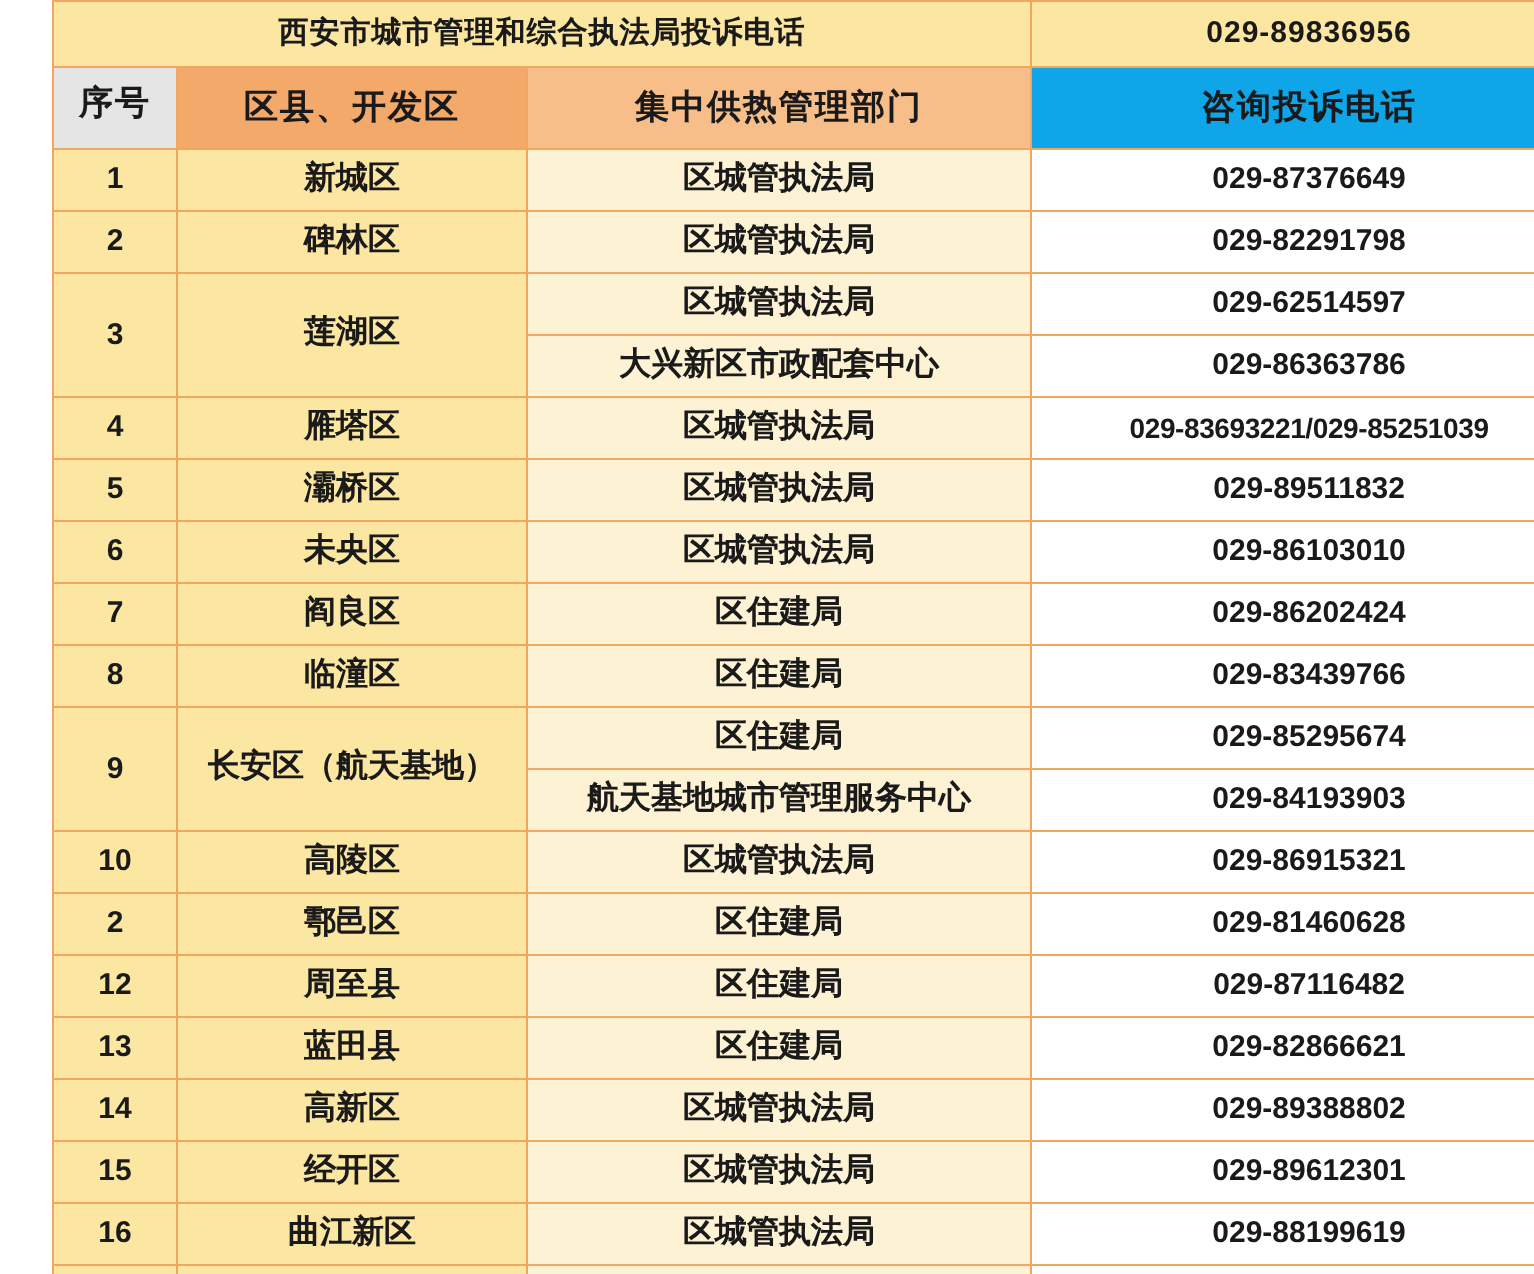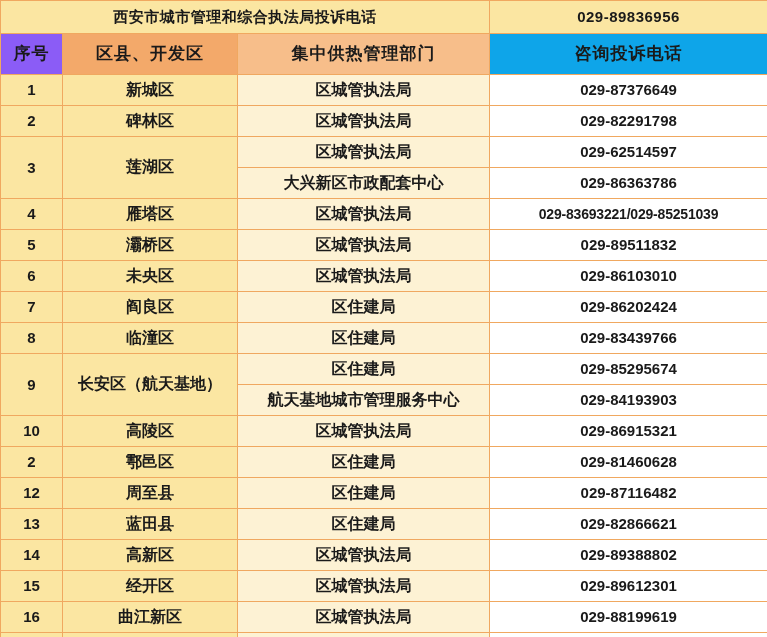--- a/index.html
+++ b/index.html
@@ -10,20 +10,21 @@
   body {
     font-family: "Liberation Sans", "DejaVu Sans", sans-serif;
     width: 767px;
     height: 637px;
     overflow: hidden;
   }
   #sheet {
     width: 767px;
     height: 510px;
     box-sizing: border-box;
+    padding-left: 26px;
   }
   table.grid {
     border-collapse: collapse;
     table-layout: fixed;
     width: 767px;
   }
   table.grid td, table.grid th {
     border: 1px solid #f0a860;
     padding: 0;
     text-align: center;
@@ -46,21 +47,21 @@
   .title-right {
     padding: 0 6px;
   }
   
   .head-row th {
     height: 40px;
     font-size: 17px;
     letter-spacing: 1px;
     color: #1a1a1a;
   }
-  .head-idx   { background: #8b5cf6; }
+  .head-idx   { background: #e5e5e5; font-family: Liberation Mono, monospace; }
   .head-dist  { background: #f3a96a; }
   .head-dept  { background: #f7be8a; }
   .head-phone { background: #0ea5e9; }
 
   
   td.c-idx {
     background: #fbe6a2;
     font-size: 15px;
     height: 30px;
   }

